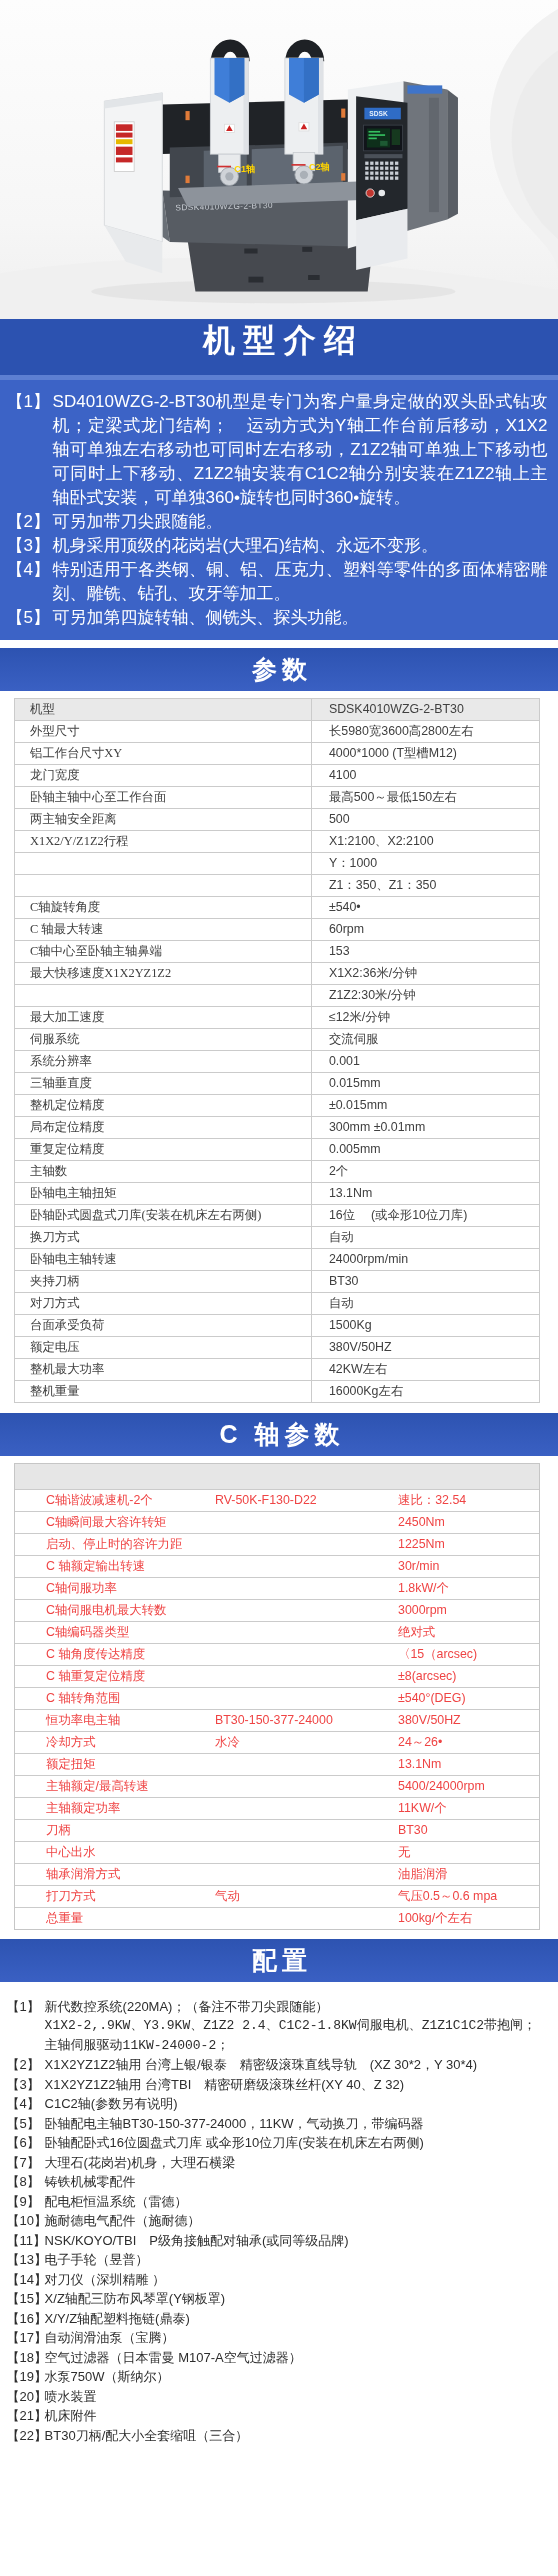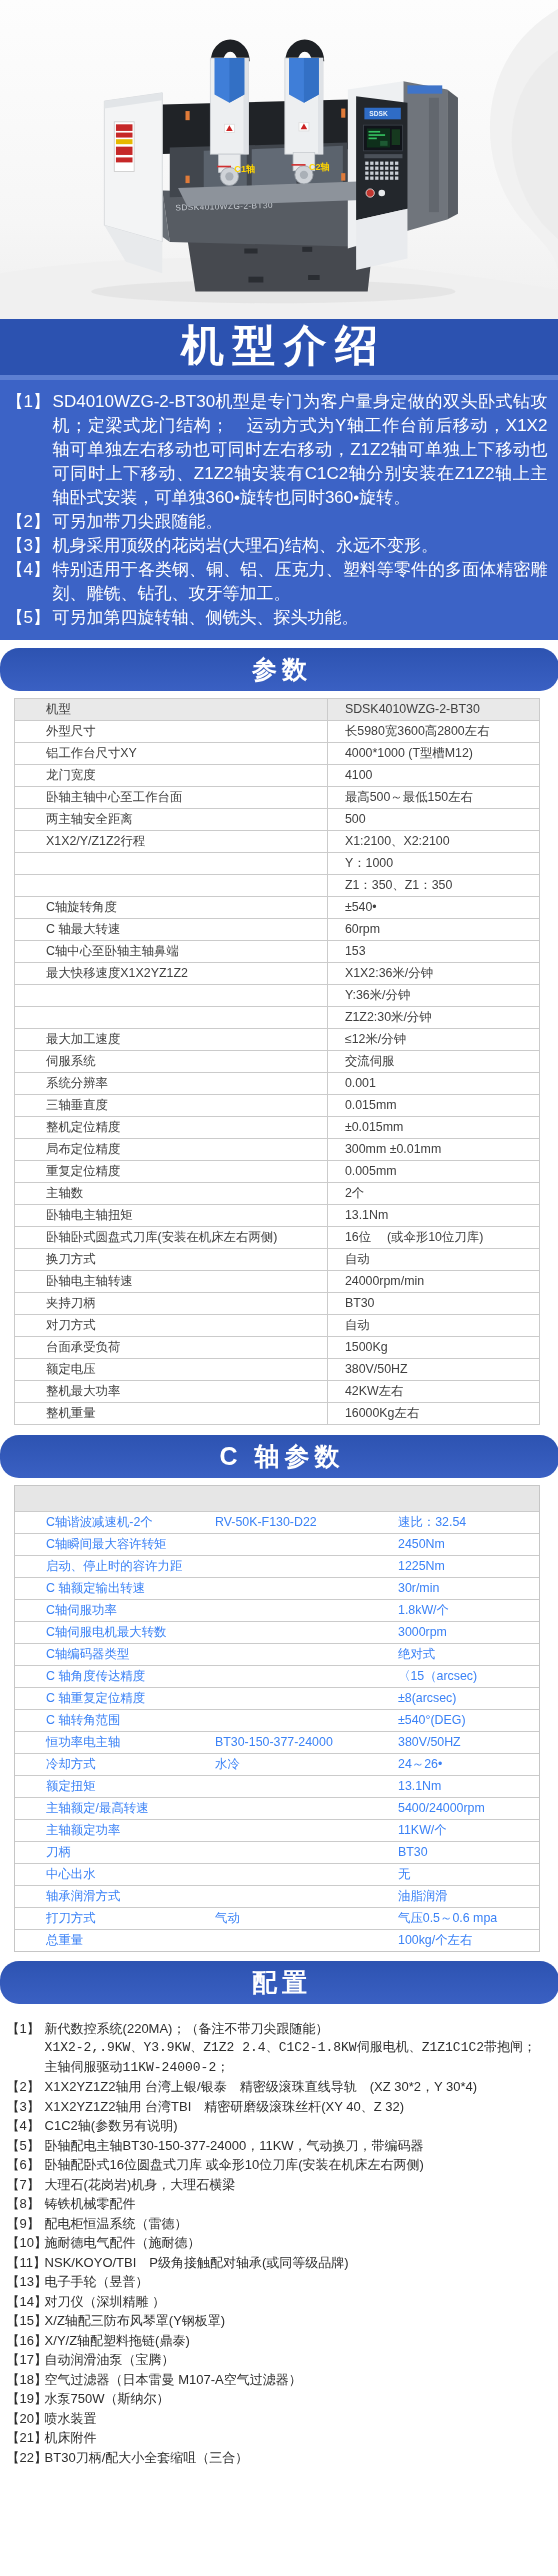--- a/index.html
+++ b/index.html
@@ -4,39 +4,39 @@
 <style>
   html,body{margin:0;padding:0;background:#ffffff;}
   body{width:559px;font-family:"Liberation Sans","DejaVu Sans",sans-serif;-webkit-font-smoothing:antialiased;}
   .page{width:559px;min-height:2576px;background:#fff;overflow:hidden;}
 
   
   .hero{height:319px;position:relative;background:linear-gradient(180deg,#fdfdfd 0%,#f6f6f6 70%,#efefef 100%);overflow:hidden;}
   .hero svg{position:absolute;left:0;top:0;}
 
   
-  .banner-main{height:56px;background:#2c52b0;border-bottom:5px solid #5d7fd2;display:flex;align-items:flex-end;justify-content:center;
-    color:#fff;font-size:43px;font-weight:bold;letter-spacing:8.3px;text-indent:8.3px;}
+  .banner-main{height:56px;background:#2c52b0;border-bottom:5px solid #5d7fd2;display:flex;align-items:flex-start;justify-content:center;
+    color:#fff;font-size:32px;font-weight:bold;letter-spacing:8.3px;text-indent:8.3px;}
   .banner-sub{height:43px;background:linear-gradient(180deg,#2d53b1,#3a60c3);display:flex;align-items:center;justify-content:center;
-    color:#fff;font-size:25px;font-weight:bold;letter-spacing:5px;text-indent:5px;border-radius:19px;}
+    color:#fff;font-size:25px;font-weight:bold;letter-spacing:5px;text-indent:5px;}
 
   
   .intro-body{background:#3c63c6;color:#ffffff;padding:10px 11.6px 10px 6.6px;font-size:17px;line-height:24px;}
   .intro-item{position:relative;padding-left:46px;text-align:justify;}
   .intro-item .num{position:absolute;left:0;top:0;}
 
   
   .spec-table{margin:6.6px 0 0 14px;width:526px;border-collapse:collapse;table-layout:fixed;font-size:12.4px;color:#404040;}
   .spec-table td{border:0.8px solid #cbcbcb;height:21px;padding:0 3.3px 0 0;line-height:21px;overflow:hidden;white-space:nowrap;}
-  .spec-table td.lab{width:278px;padding-left:31px;}
+  .spec-table td.lab{width:278px;padding-left:15px;font-family:Liberation Serif, serif;}
   .spec-table td.val{padding-left:16.6px;}
   .spec-table tr.head td{background:#e9e9e9;}
 
   
-  .c-table{margin:7.4px 0 0 14px;width:524px;border:0.8px solid #c6c6c6;font-size:12.4px;color:#3b82f6;}
+  .c-table{margin:7.4px 0 0 14px;width:524px;border:0.8px solid #c6c6c6;font-size:12.4px;color:#ef4444;}
   .c-head{height:25px;background:#e6e6e6;border-bottom:0.8px solid #cbcbcb;}
   .c-row{display:flex;height:21px;line-height:21px;border-bottom:0.8px solid #cbcbcb;white-space:nowrap;}
   .c-row:last-child{border-bottom:none;}
   .c-lab{flex:0 0 200px;padding-left:31px;box-sizing:border-box;overflow:hidden;}
   .c-mid{flex:0 0 183px;overflow:hidden;}
   .c-val{flex:1;overflow:hidden;}
 
   
   .config{padding:15px 8.3px 0 6.6px;font-size:13px;line-height:19.5px;color:#2d2d2d;}
   .config-item{position:relative;padding-left:38px;white-space:nowrap;}
@@ -242,24 +242,20 @@
         <tr>
           <td class="lab">C轴中心至卧轴主轴鼻端</td>
           <td class="val">153</td>
         </tr>
         <tr>
           <td class="lab">最大快移速度X1X2YZ1Z2</td>
           <td class="val">X1X2:36米/分钟</td>
         </tr>
         <tr>
           <td class="lab"></td>
-          <td class="val">Y:36米/分钟</td>
-        </tr>
-        <tr>
-          <td class="lab"></td>
           <td class="val">Z1Z2:30米/分钟</td>
         </tr>
         <tr>
           <td class="lab">最大加工速度</td>
           <td class="val">≤12米/分钟</td>
         </tr>
         <tr>
           <td class="lab">伺服系统</td>
           <td class="val">交流伺服</td>
         </tr>

